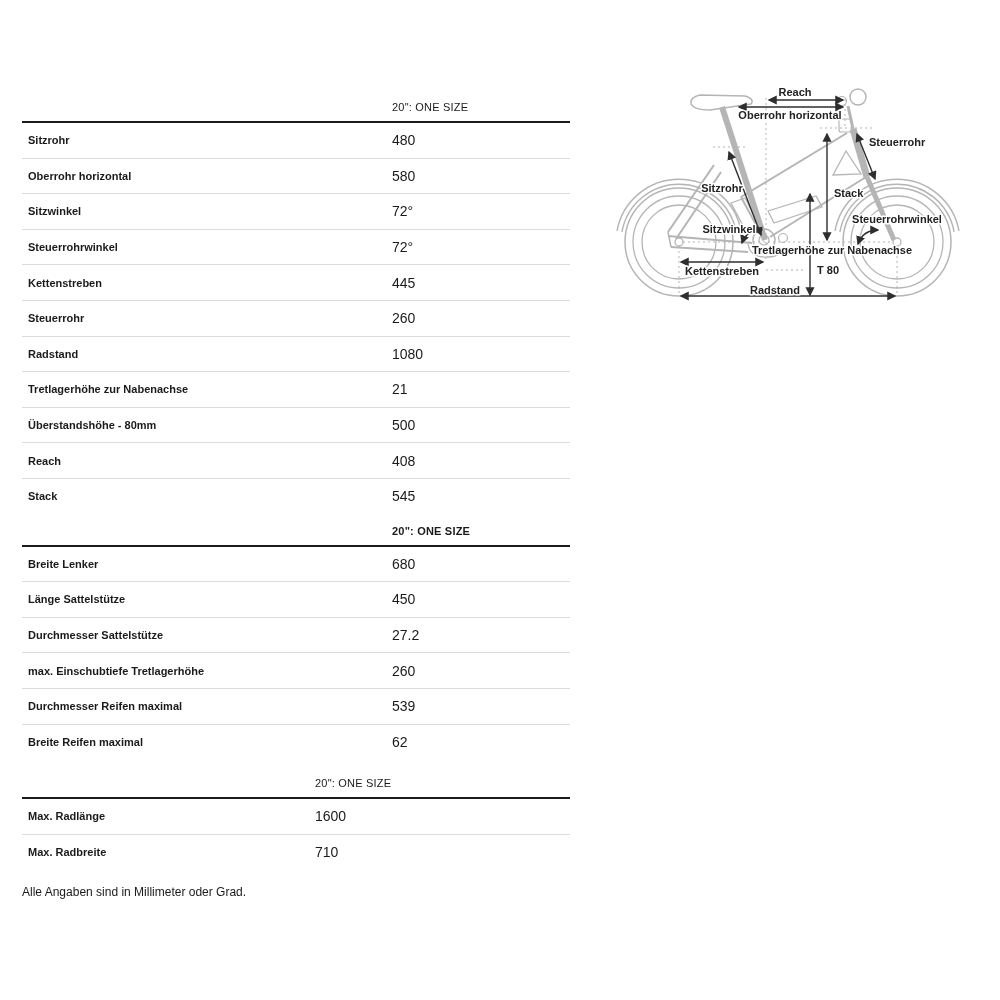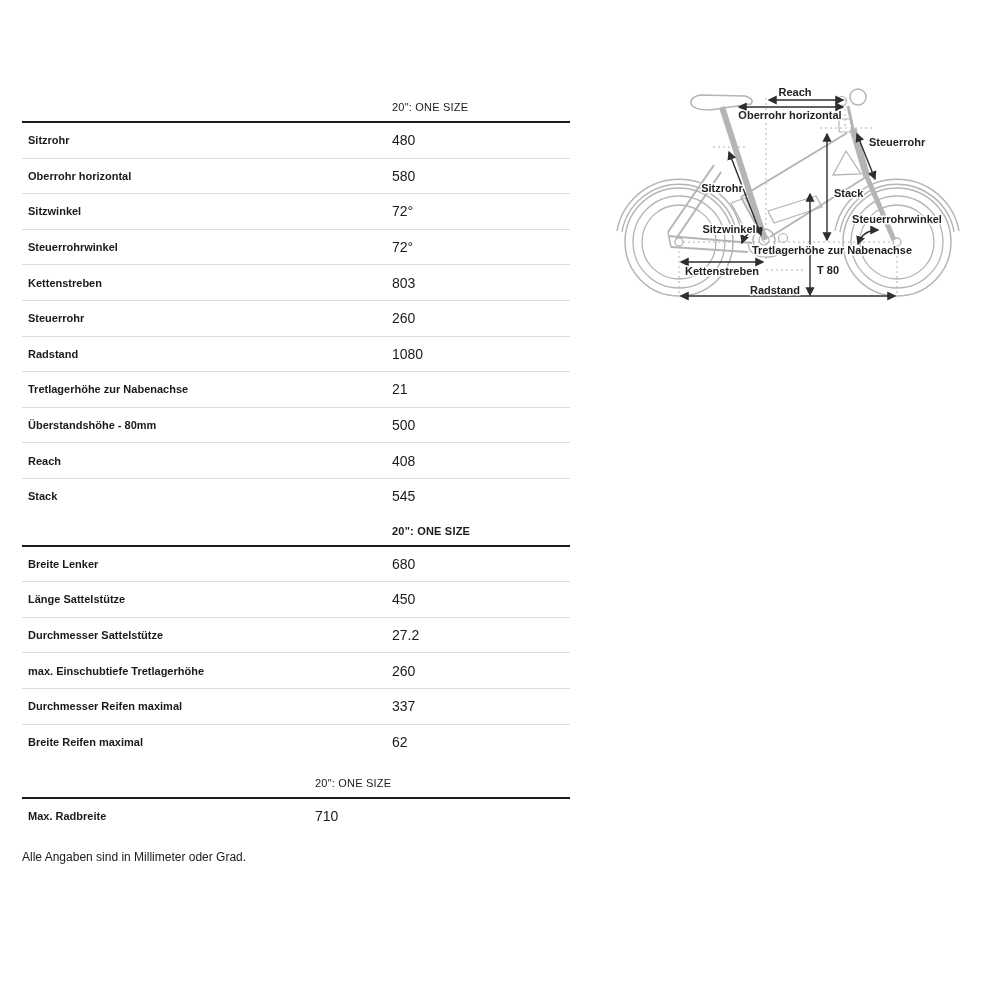--- a/index.html
+++ b/index.html
@@ -52,21 +52,21 @@
         <div class="row">
           <div class="lbl">Sitzwinkel</div>
           <div class="val">72°</div>
         </div>
         <div class="row">
           <div class="lbl">Steuerrohrwinkel</div>
           <div class="val">72°</div>
         </div>
         <div class="row">
           <div class="lbl">Kettenstreben</div>
-          <div class="val">803</div>
+          <div class="val">445</div>
         </div>
         <div class="row">
           <div class="lbl">Steuerrohr</div>
           <div class="val">260</div>
         </div>
         <div class="row">
           <div class="lbl">Radstand</div>
           <div class="val">1080</div>
         </div>
         <div class="row">
@@ -103,33 +103,37 @@
         <div class="row">
           <div class="lbl">Durchmesser Sattelstütze</div>
           <div class="val">27.2</div>
         </div>
         <div class="row">
           <div class="lbl">max. Einschubtiefe Tretlagerhöhe</div>
           <div class="val">260</div>
         </div>
         <div class="row">
           <div class="lbl">Durchmesser Reifen maximal</div>
-          <div class="val">337</div>
+          <div class="val">539</div>
         </div>
         <div class="row">
           <div class="lbl">Breite Reifen maximal</div>
           <div class="val">62</div>
         </div>
       </div>
   </section>
   <section class="sec3">
     <div class="sec-header">
       <span class="hdr">20": ONE SIZE</span>
     </div>
     <div class="rows">
+        <div class="row">
+          <div class="lbl">Max. Radlänge</div>
+          <div class="val">1600</div>
+        </div>
         <div class="row">
           <div class="lbl">Max. Radbreite</div>
           <div class="val">710</div>
         </div>
       </div>
   </section>
   <div class="footnote">Alle Angaben sind in Millimeter oder Grad.</div>
 </div>
 
 <svg class="diagram" viewBox="0 0 1000 1000" xmlns="http://www.w3.org/2000/svg">

